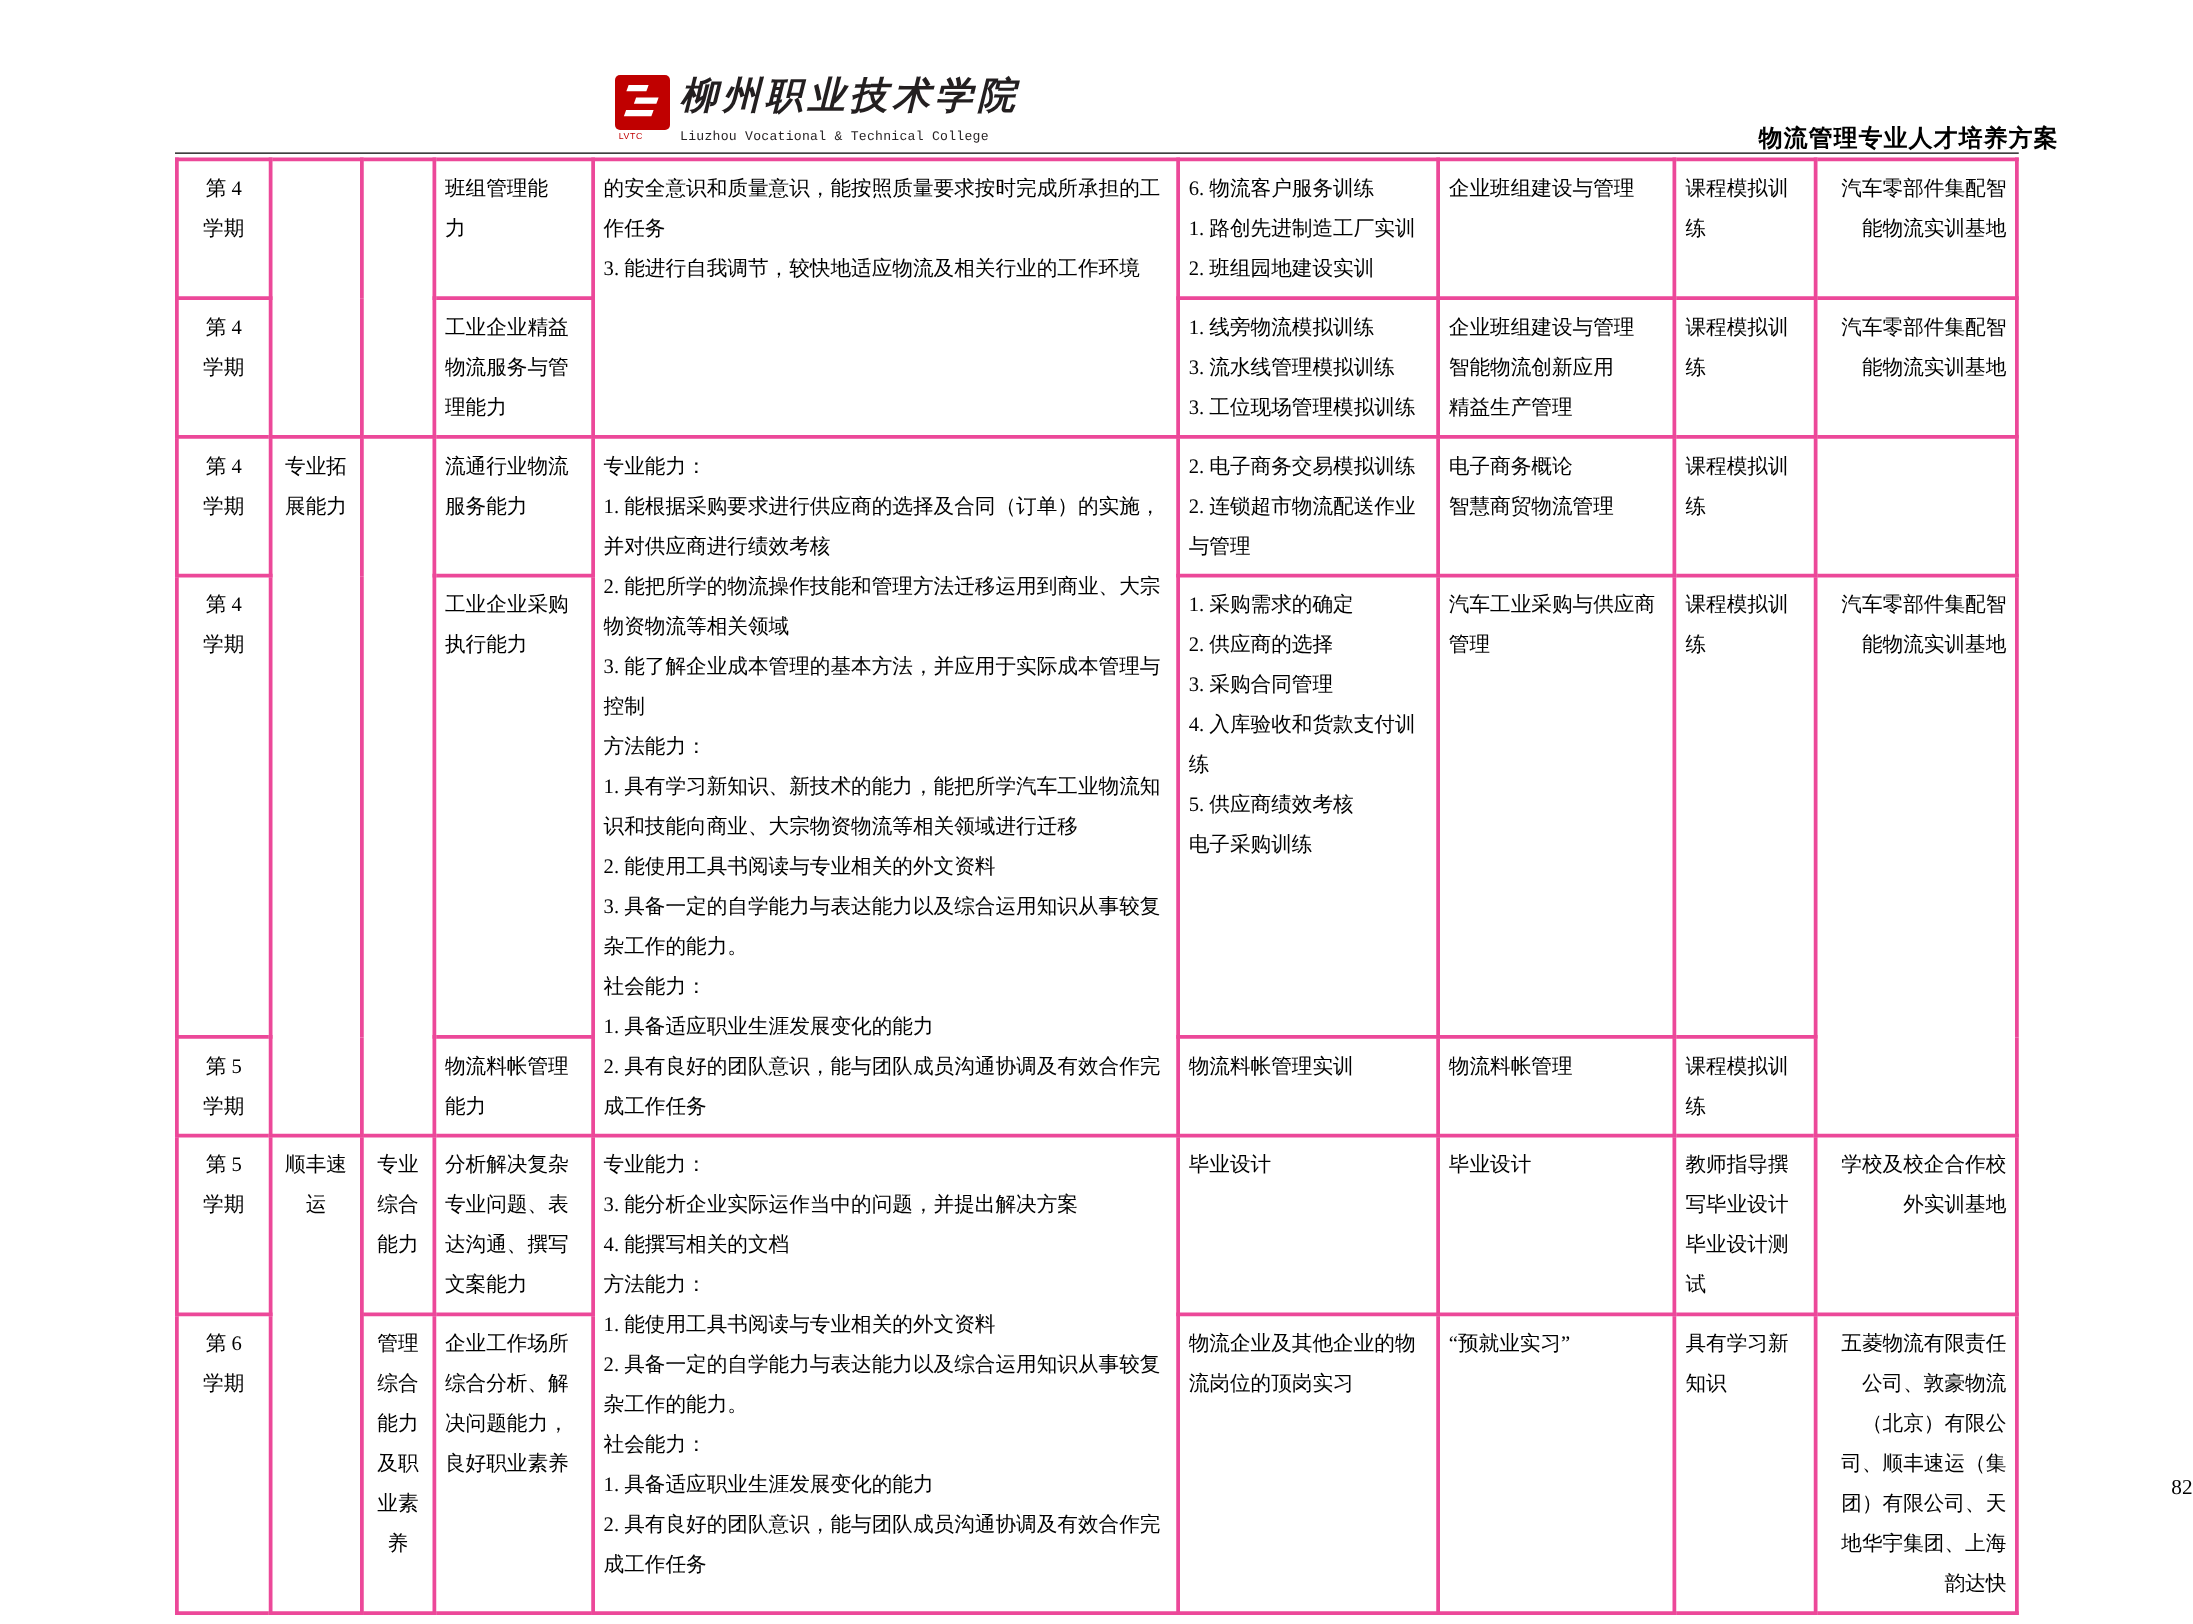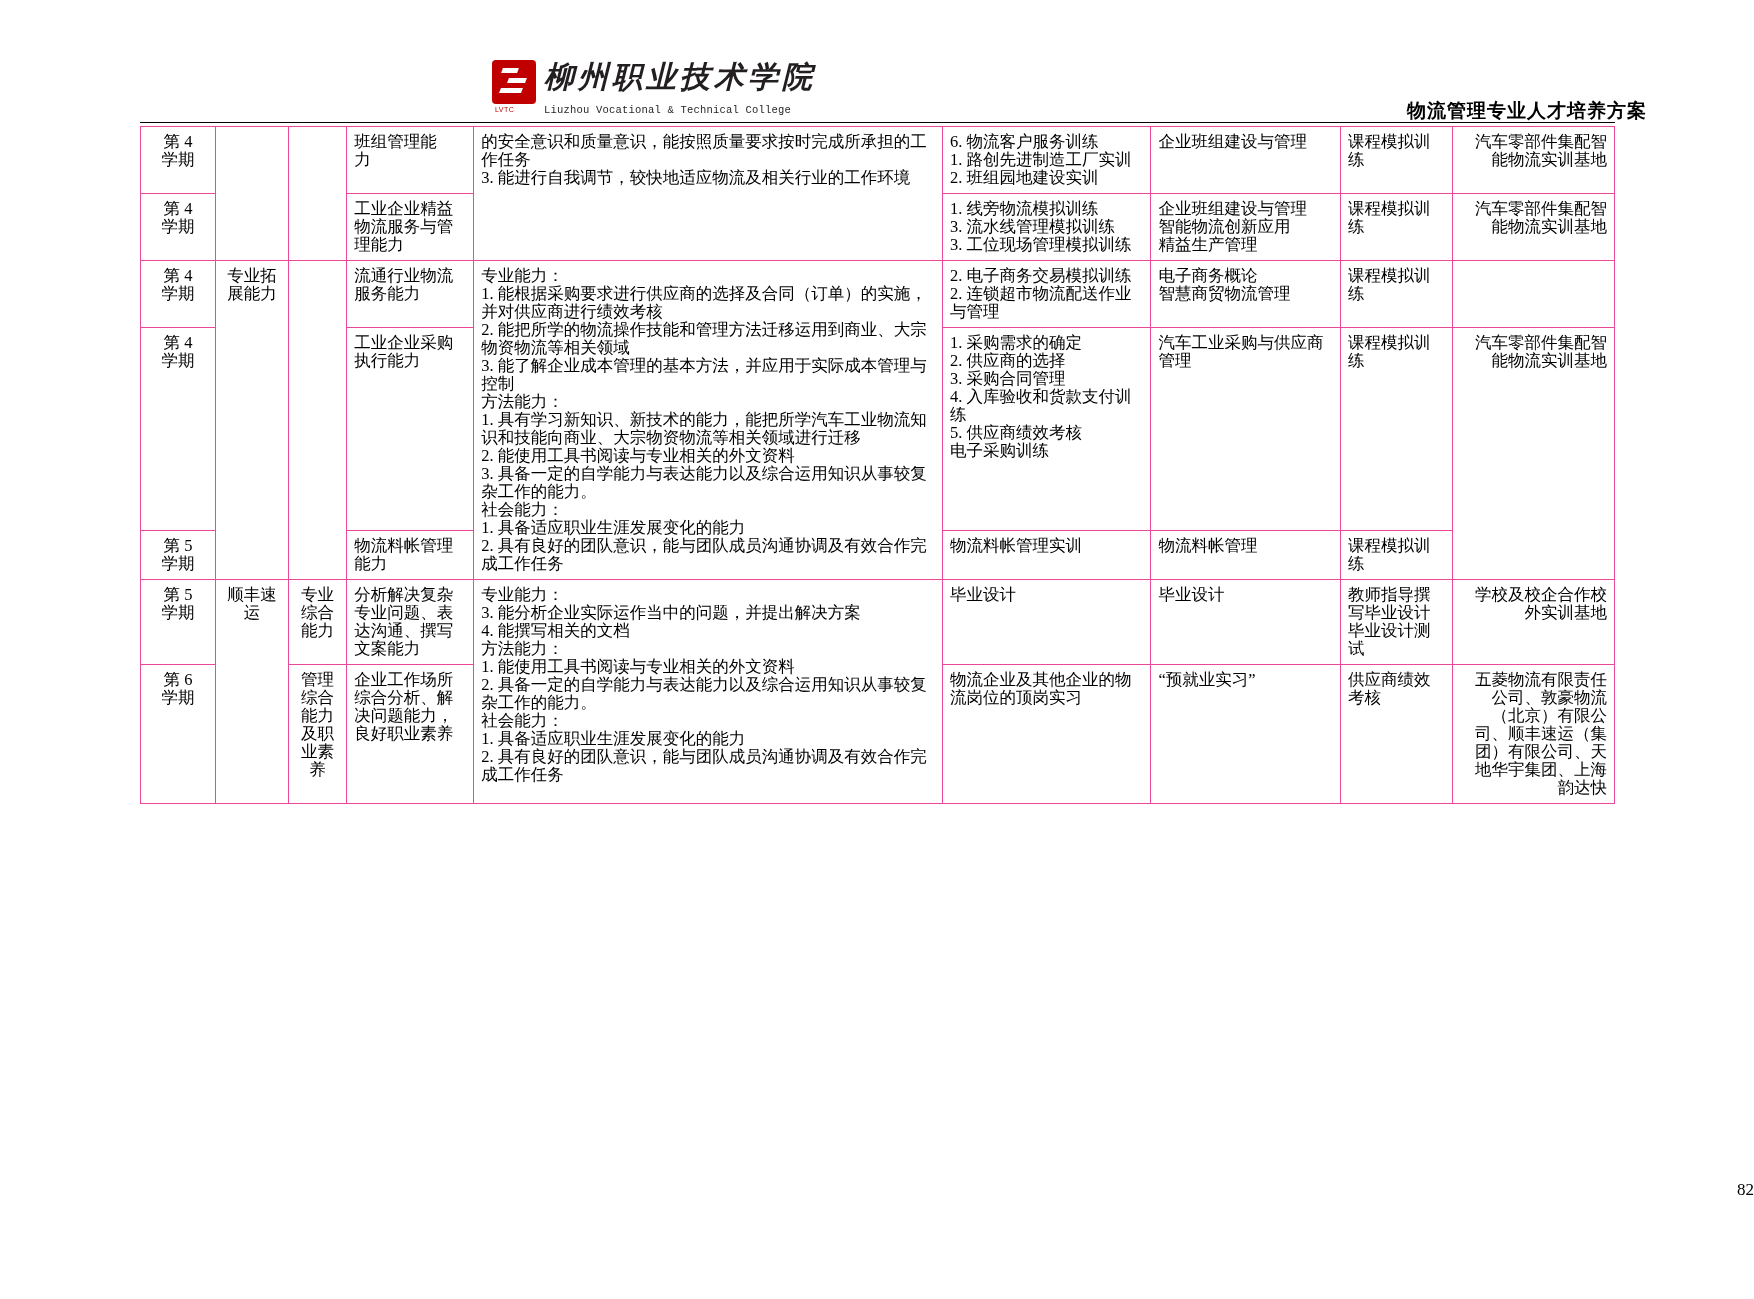--- a/index.html
+++ b/index.html
@@ -121,25 +121,25 @@
   
   table.main {
     position: absolute;
     left: 140px;
     top: 126px;
     border-collapse: collapse;
     width: 1475px;
     table-layout: fixed;
   }
   table.main td {
-    border: 1px solid #ec4899;
+    border: 3px solid #ec4899;
     vertical-align: top;
     padding: 6px 7px 6px 7px;
     font-size: 16.5px;
-    line-height: 18px;
+    line-height: 32px;
     font-family: "Liberation Serif", "DejaVu Serif", serif;
   }
   td.c-sem   { width: 72px;  text-align: center; vertical-align: middle; }
   td.c-grp   { width: 70px;  text-align: center; vertical-align: middle; }
   td.c-sub   { width: 56px;  text-align: center; vertical-align: middle; }
   td.c-abl   { width: 122px; text-align: left;   vertical-align: middle; }
   td.c-desc  { width: 450px; text-align: left;   vertical-align: top; }
   td.c-train { width: 200px; text-align: left;   vertical-align: middle; }
   td.c-course{ width: 182px; text-align: left;   vertical-align: middle; }
   td.c-mode  { width: 108px; text-align: left;   vertical-align: middle; }
@@ -292,20 +292,20 @@
         <td class="c-base nowrapline">学校及校企合作校外实训基地</td>
       </tr>
 
       <tr>
         <td class="c-sem nowrapline">第 6
 学期</td>
         <td class="c-sub">管理综合能力及职业素养</td>
         <td class="c-abl nowrapline">企业工作场所综合分析、解决问题能力，良好职业素养</td>
         <td class="c-train nowrapline">物流企业及其他企业的物流岗位的顶岗实习</td>
         <td class="c-course nowrapline">“预就业实习”</td>
-        <td class="c-mode nowrapline">供应商绩效考核</td>
+        <td class="c-mode nowrapline">具有学习新知识</td>
         <td class="c-base nowrapline">五菱物流有限责任公司、敦豪物流（北京）有限公司、顺丰速运（集团）有限公司、天地华宇集团、上海韵达快</td>
       </tr>
     </tbody>
   </table>
 
   <div class="page-number">82</div>
 </div>
 
 </body></html>

